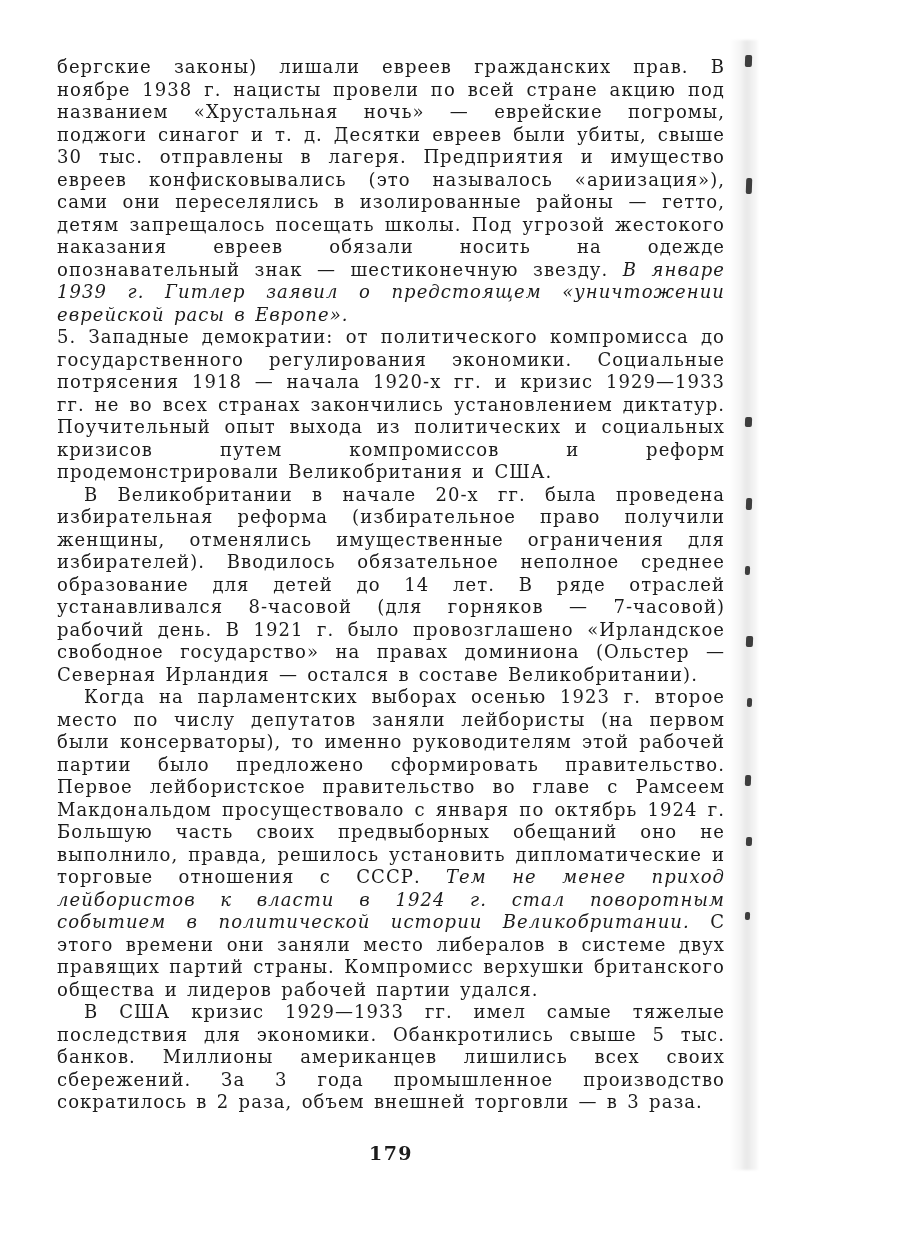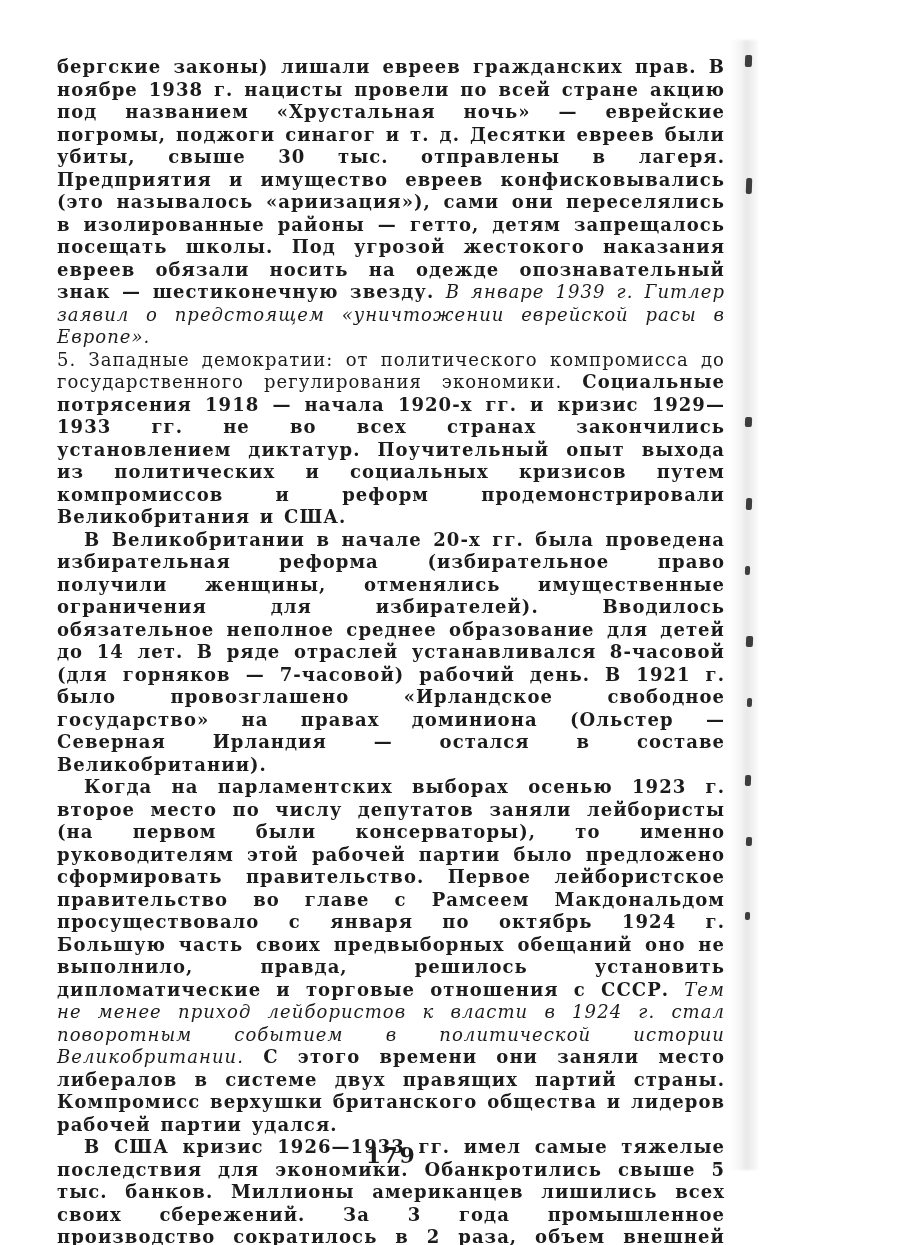--- a/index.html
+++ b/index.html
@@ -21,30 +21,30 @@
     top: 56px;
     width: 668px;
     font-size: 18px;
     line-height: 22.5px;
     letter-spacing: 1.05px;
     word-spacing: 2.5px;
     text-align: justify;
   }
   .para { margin: 0; }
   .para.indent { text-indent: 27px; }
-  .seg-normal { font-style: normal; font-weight: bold; }
+  .seg-normal { font-style: normal; font-weight: normal; }
   .seg-bold   { font-weight: normal; }
   .seg-italic { font-style: italic; }
   .page-number {
     position: absolute;
     left: 57px;
     top: 1142px;
     width: 668px;
     text-align: center;
-    font-size: 22px;
+    font-size: 19px;
     font-weight: bold;
     letter-spacing: 1.5px;
     color: #1c1c1c;
   }
   .edge-band {
     position: absolute;
     left: 730px;
     top: 40px;
     width: 28px;
     height: 1130px;
@@ -66,21 +66,21 @@
   }
 </style>
 </head>
 <body>
 
 <div class="text-block">
     <p class="para"><span class="seg-normal">бергские законы) лишали евреев гражданских прав. В ноябре 1938 г. нацисты провели по всей стране акцию под названием «Хрустальная ночь» — еврейские погромы, поджоги синагог и т. д. Десятки евреев были убиты, свыше 30 тыс. отправлены в лагеря. Предприятия и имущество евреев конфисковывались (это называлось «ариизация»), сами они переселялись в изолированные районы — гетто, детям запрещалось посещать школы. Под угрозой жестокого наказания евреев обязали носить на одежде опознавательный знак — шестиконечную звезду. </span><span class="seg-italic">В январе 1939 г. Гитлер заявил о предстоящем «уничтожении еврейской расы в Европе».</span></p>
     <p class="para"><span class="seg-bold">5. Западные демократии: от политического компромисса до государственного регулирования экономики. </span><span class="seg-normal">Социальные потрясения 1918 — начала 1920-х гг. и кризис 1929—1933 гг. не во всех странах закончились установлением диктатур. Поучительный опыт выхода из политических и социальных кризисов путем компромиссов и реформ продемонстрировали Великобритания и США.</span></p>
     <p class="para indent"><span class="seg-normal">В Великобритании в начале 20-х гг. была проведена избирательная реформа (избирательное право получили женщины, отменялись имущественные ограничения для избирателей). Вводилось обязательное неполное среднее образование для детей до 14 лет. В ряде отраслей устанавливался 8-часовой (для горняков — 7-часовой) рабочий день. В 1921 г. было провозглашено «Ирландское свободное государство» на правах доминиона (Ольстер — Северная Ирландия — остался в составе Великобритании).</span></p>
     <p class="para indent"><span class="seg-normal">Когда на парламентских выборах осенью 1923 г. второе место по числу депутатов заняли лейбористы (на первом были консерваторы), то именно руководителям этой рабочей партии было предложено сформировать правительство. Первое лейбористское правительство во главе с Рамсеем Макдональдом просуществовало с января по октябрь 1924 г. Большую часть своих предвыборных обещаний оно не выполнило, правда, решилось установить дипломатические и торговые отношения с СССР. </span><span class="seg-italic">Тем не менее приход лейбористов к власти в 1924 г. стал поворотным событием в политической истории Великобритании.</span><span class="seg-normal"> С этого времени они заняли место либералов в системе двух правящих партий страны. Компромисс верхушки британского общества и лидеров рабочей партии удался.</span></p>
-    <p class="para indent"><span class="seg-normal">В США кризис 1926—1933 гг. имел самые тяжелые последствия для экономики. Обанкротились свыше 5 тыс. банков. Миллионы американцев лишились всех своих сбережений. За 3 года промышленное производство сократилось в 2 раза, объем внешней торговли — в 3 раза.</span></p>
+    <p class="para indent"><span class="seg-normal">В США кризис 1929—1933 гг. имел самые тяжелые последствия для экономики. Обанкротились свыше 5 тыс. банков. Миллионы американцев лишились всех своих сбережений. За 3 года промышленное производство сократилось в 2 раза, объем внешней торговли — в 3 раза.</span></p>
   </div>
 
 <div class="page-number">179</div>
 
 <div class="edge-band"></div>
 <div>
   <div class="scan-mark" style="left:745px; top:55px;  width:7px; height:12px;"></div>
   <div class="scan-mark" style="left:746px; top:178px; width:6px; height:16px;"></div>
   <div class="scan-mark" style="left:745px; top:417px; width:7px; height:10px;"></div>
   <div class="scan-mark" style="left:746px; top:498px; width:6px; height:12px;"></div>

